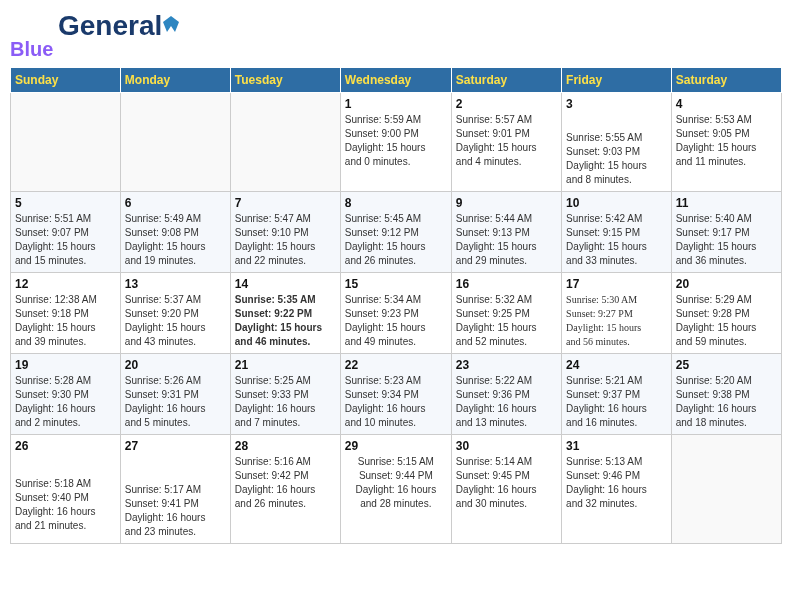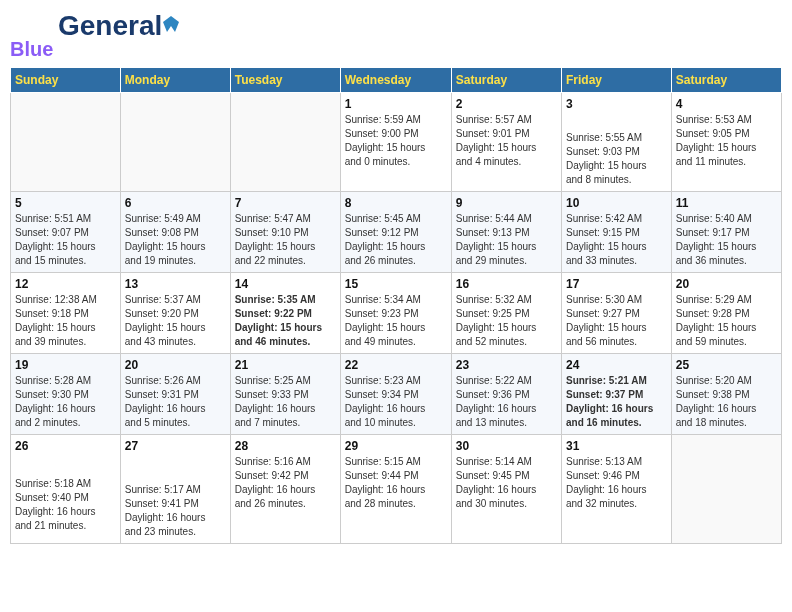--- a/index.html
+++ b/index.html
@@ -221,21 +221,21 @@
         </td>
         <td>
           <span class="day-number">16</span>
           <div class="day-detail" style="white-space: pre-line;">Sunrise: 5:32 AM
 Sunset: 9:25 PM
 Daylight: 15 hours
 and 52 minutes.</div>
         </td>
         <td>
           <span class="day-number">17</span>
-          <div class="day-detail" style="white-space: pre-line;">Sunrise: 5:30 AM
+          <div class="day-detail" style="white-space: pre-line; font-family: Liberation Serif, serif;">Sunrise: 5:30 AM
 Sunset: 9:27 PM
 Daylight: 15 hours
 and 56 minutes.</div>
         </td>
         <td>
           <span class="day-number">20</span>
           <div class="day-detail" style="white-space: pre-line;">Sunrise: 5:29 AM
 Sunset: 9:28 PM
 Daylight: 15 hours
 and 59 minutes.</div>
@@ -272,21 +272,21 @@
         </td>
         <td>
           <span class="day-number">23</span>
           <div class="day-detail" style="white-space: pre-line;">Sunrise: 5:22 AM
 Sunset: 9:36 PM
 Daylight: 16 hours
 and 13 minutes.</div>
         </td>
         <td>
           <span class="day-number">24</span>
-          <div class="day-detail" style="white-space: pre-line; font-weight: bold;">Sunrise: 5:21 AM
+          <div class="day-detail" style="white-space: pre-line;">Sunrise: 5:21 AM
 Sunset: 9:37 PM
 Daylight: 16 hours
 and 16 minutes.</div>
         </td>
         <td>
           <span class="day-number">25</span>
           <div class="day-detail" style="white-space: pre-line;">Sunrise: 5:20 AM
 Sunset: 9:38 PM
 Daylight: 16 hours
 and 18 minutes.</div>
@@ -309,21 +309,21 @@
         </td>
         <td>
           <span class="day-number">28</span>
           <div class="day-detail" style="white-space: pre-line;">Sunrise: 5:16 AM
 Sunset: 9:42 PM
 Daylight: 16 hours
 and 26 minutes.</div>
         </td>
         <td>
           <span class="day-number">29</span>
-          <div class="day-detail" style="white-space: pre-line;">Sunrise: 5:15 AM
+          <div class="day-detail" style="white-space: pre-line; text-align: center;">Sunrise: 5:15 AM
 Sunset: 9:44 PM
 Daylight: 16 hours
 and 28 minutes.</div>
         </td>
         <td>
           <span class="day-number">30</span>
           <div class="day-detail" style="white-space: pre-line;">Sunrise: 5:14 AM
 Sunset: 9:45 PM
 Daylight: 16 hours
 and 30 minutes.</div>

